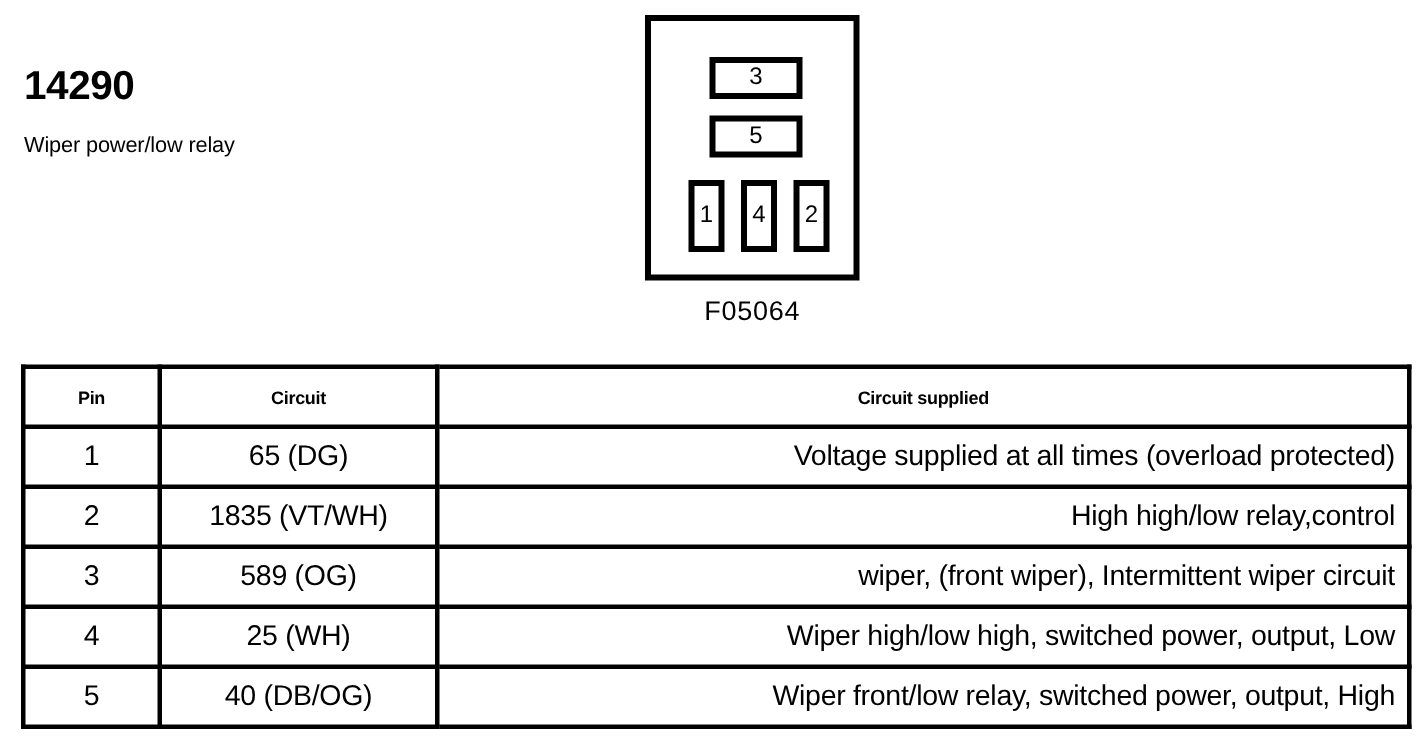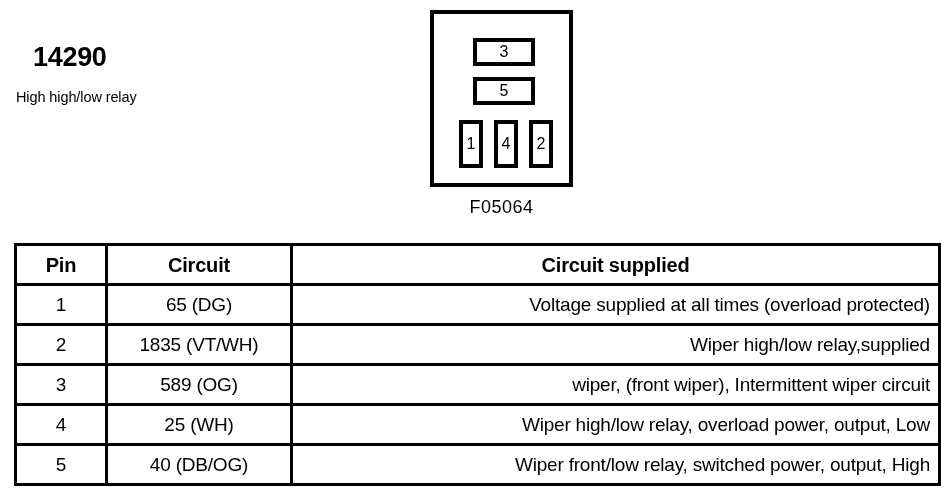--- a/index.html
+++ b/index.html
@@ -31,21 +31,20 @@
     display: inline-block;
     padding: 0 4px 2px 2px;
     border-bottom: 4px solid #000;
   }
   #part-number {
     margin-top: 16px;
     font-size: 27px;
     font-weight: bold;
     letter-spacing: -0.3px;
     line-height: 30px;
-    margin-left: 17px;
   }
   #connector-description {
     margin-top: 16px;
     font-size: 14.5px;
     line-height: 18px;
     letter-spacing: -0.1px;
   }
 
   
   #connector-diagram {
@@ -106,37 +105,37 @@
     height: 40px;
     padding: 0 8px;
     font-size: 19px;
     line-height: 22px;
     letter-spacing: -0.2px;
     box-sizing: border-box;
   }
   #pinout-table th {
     font-weight: bold;
     text-align: center;
-    font-size: 20px;
+    font-size: 12px;
   }
   #pinout-table td.cell-pin,
   #pinout-table td.cell-circuit {
     text-align: center;
   }
   #pinout-table td.cell-function {
     text-align: right;
     padding-left: 14px;
   }
 </style>
 </head>
 <body>
 
 <div id="connector-header">
   <div id="part-number">14290</div>
-  <div id="connector-description">High high/low relay</div>
+  <div id="connector-description">Wiper power/low relay</div>
 </div>
 
 <div id="connector-diagram">
   <div class="slot" id="slot-3">3</div>
   <div class="slot" id="slot-5">5</div>
   <div class="slot" id="slot-1">1</div>
   <div class="slot" id="slot-4">4</div>
   <div class="slot" id="slot-2">2</div>
 </div>
 
@@ -157,31 +156,31 @@
   </thead>
   <tbody id="pinout-body">
       <tr>
         <td class="cell-pin">1</td>
         <td class="cell-circuit">65 (DG)</td>
         <td class="cell-function">Voltage supplied at all times (overload protected)</td>
       </tr>
       <tr>
         <td class="cell-pin">2</td>
         <td class="cell-circuit">1835 (VT/WH)</td>
-        <td class="cell-function">Wiper high/low relay,supplied</td>
+        <td class="cell-function">High high/low relay,control</td>
       </tr>
       <tr>
         <td class="cell-pin">3</td>
         <td class="cell-circuit">589 (OG)</td>
         <td class="cell-function">wiper, (front wiper), Intermittent wiper circuit</td>
       </tr>
       <tr>
         <td class="cell-pin">4</td>
         <td class="cell-circuit">25 (WH)</td>
-        <td class="cell-function">Wiper high/low relay, overload power, output, Low</td>
+        <td class="cell-function">Wiper high/low high, switched power, output, Low</td>
       </tr>
       <tr>
         <td class="cell-pin">5</td>
         <td class="cell-circuit">40 (DB/OG)</td>
         <td class="cell-function">Wiper front/low relay, switched power, output, High</td>
       </tr>
     </tbody>
 </table>
 
 </body></html>

